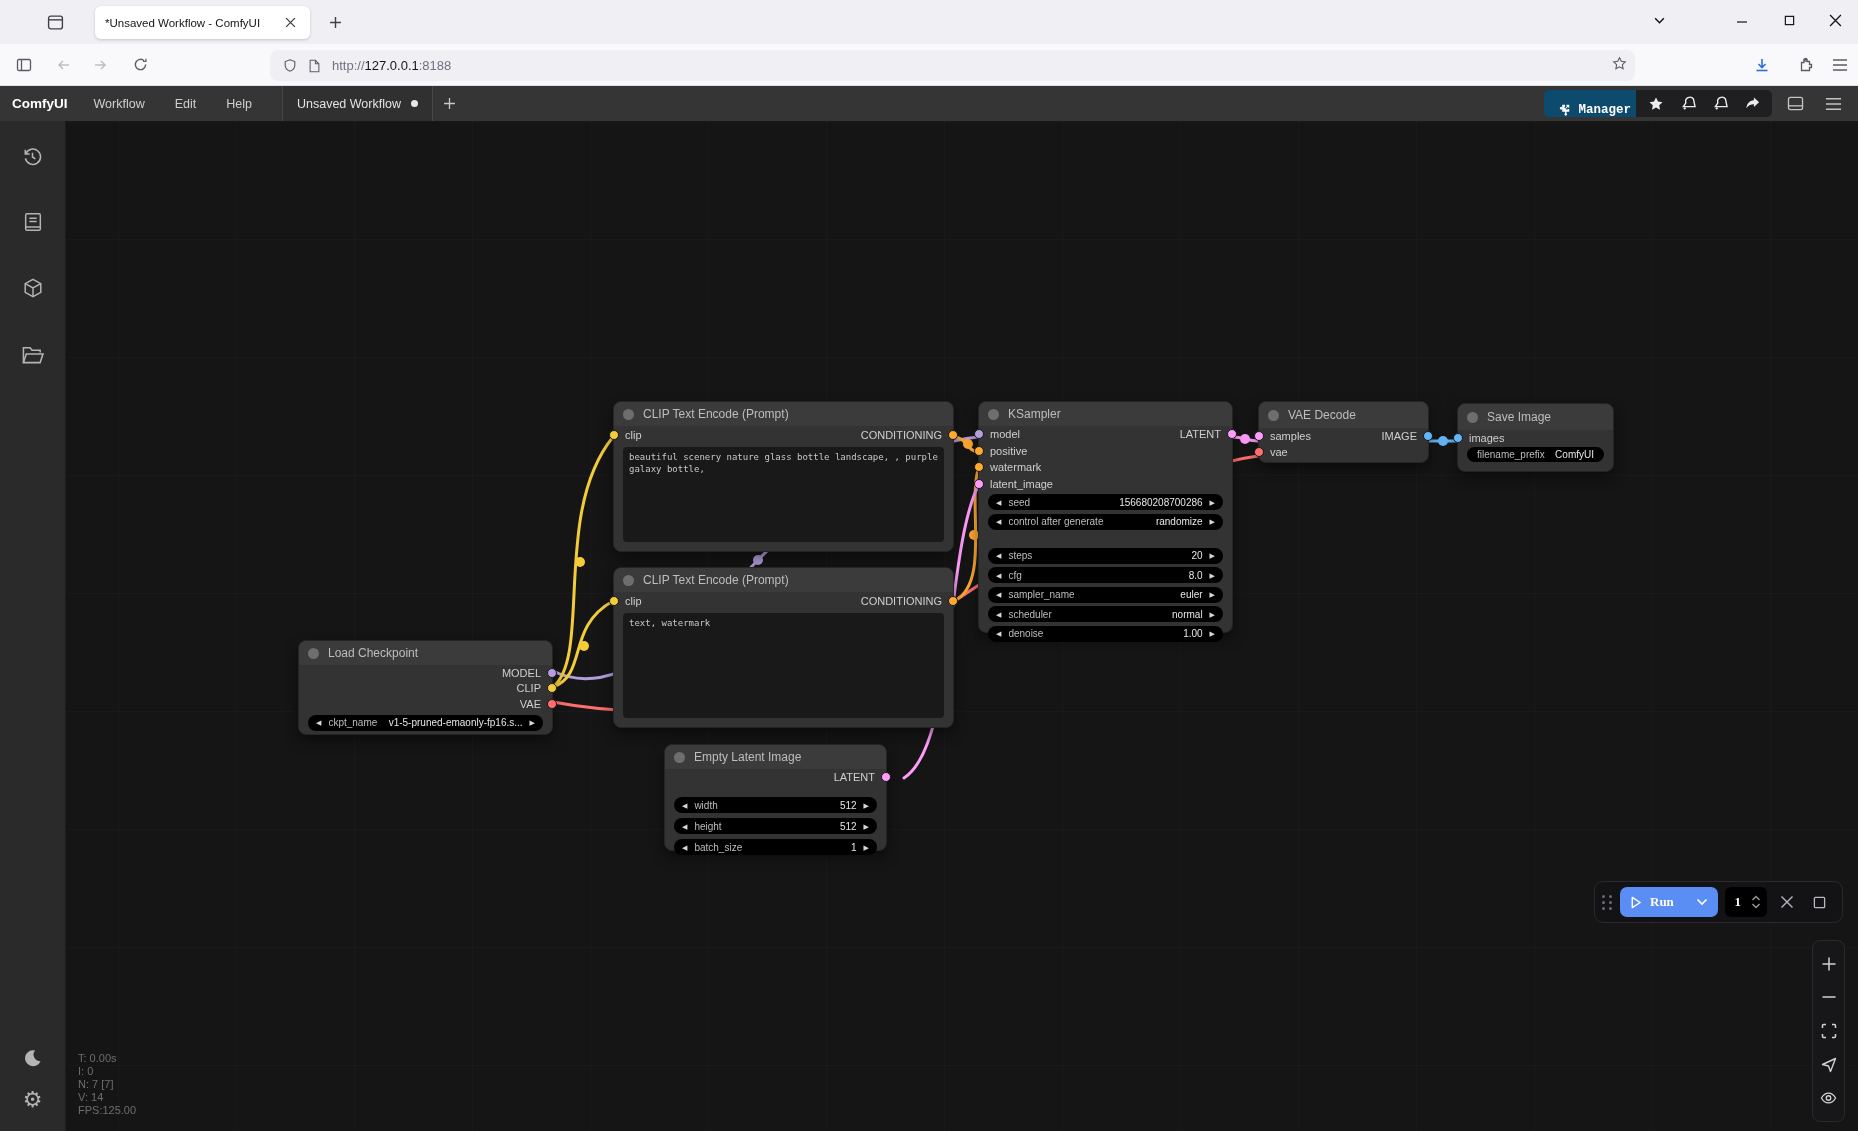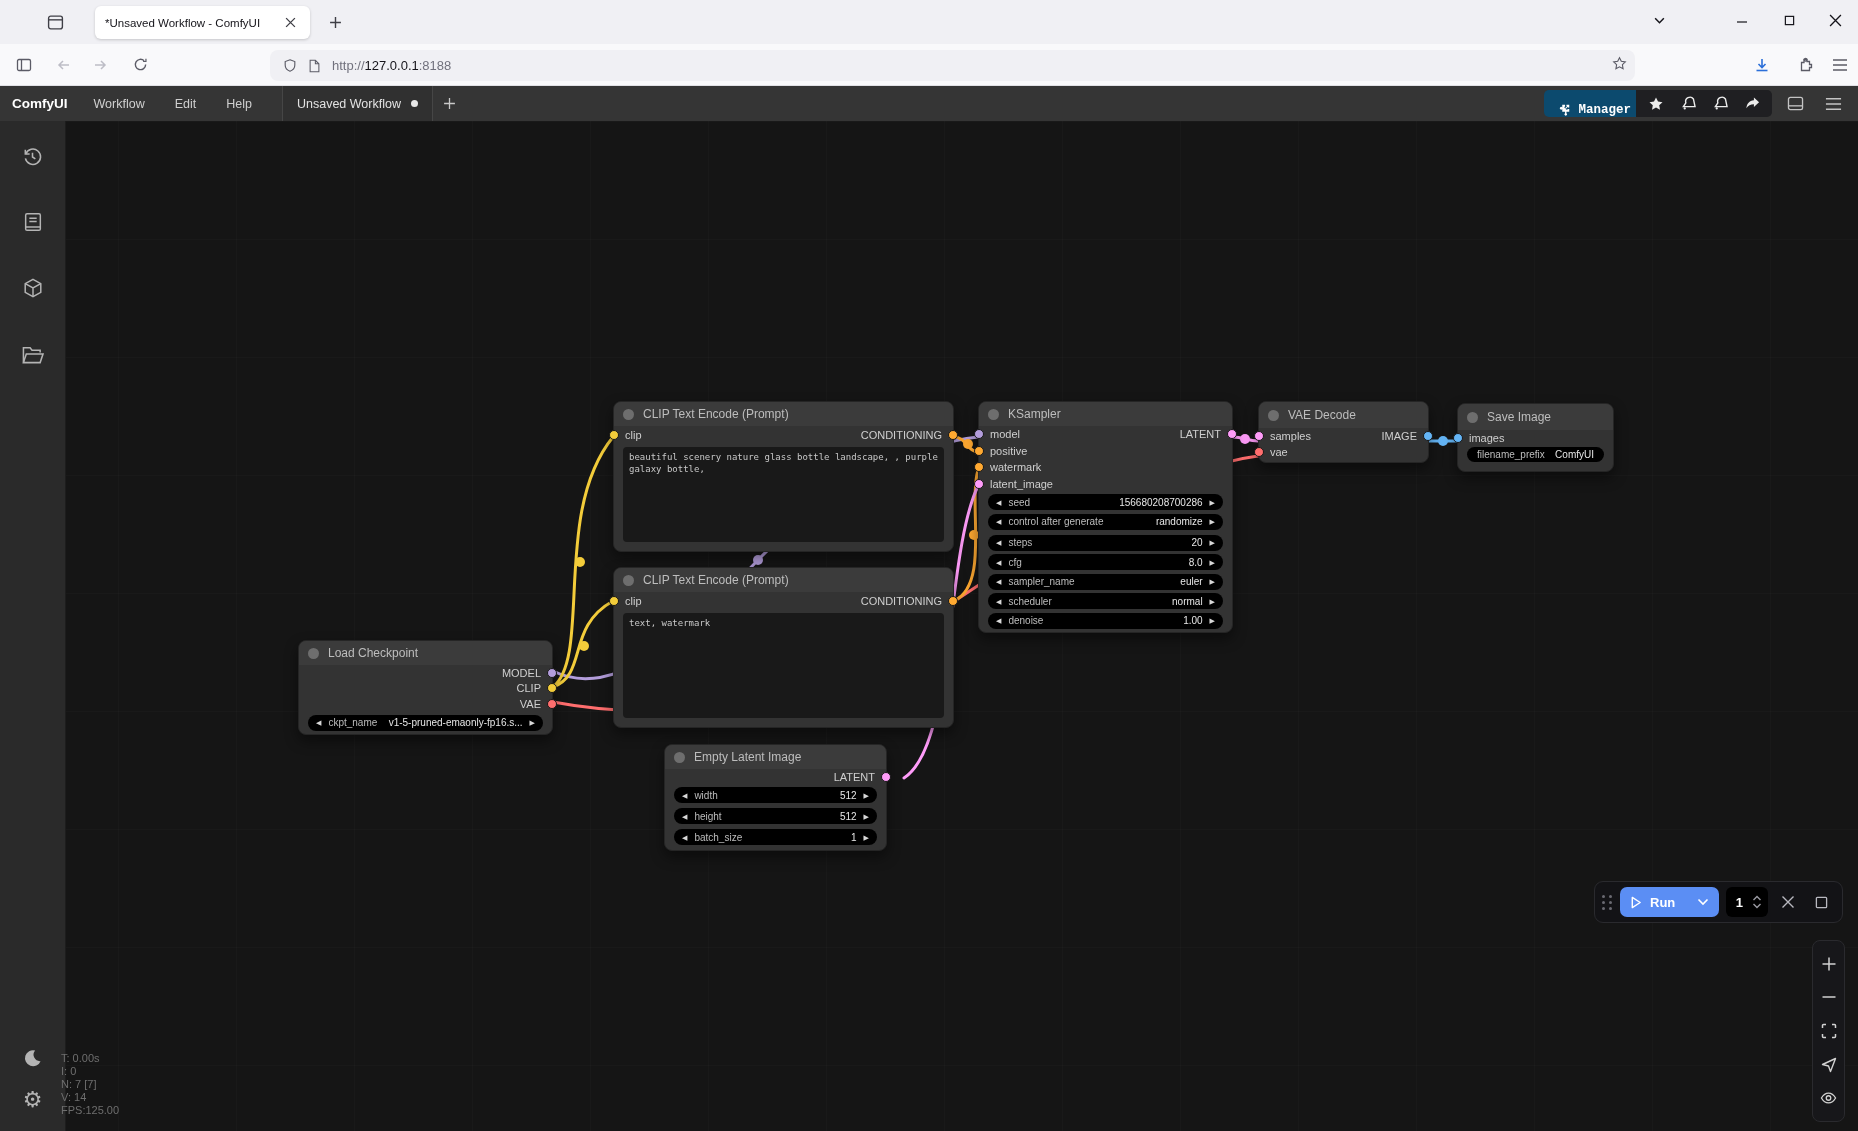--- a/index.html
+++ b/index.html
@@ -67,23 +67,23 @@
   .c-cond{background:#FFA931;} .c-latent{background:#FF9CF9;} .c-image{background:#64B5F6;}
   .widget{position:relative;display:flex;align-items:center;background:#000000;border-radius:9px;height:16px;
           margin:0 9px;padding:0 8px;font-size:10px;color:#bdbdbd;}
   .widget .arr{font-size:7px;color:#d8d8d8;line-height:1;}
   .widget .wname{margin-left:7px;}
   .widget .wval{margin-left:auto;margin-right:7px;color:#e6e6e6;}
   .n-text{background:#191919;border-radius:4px;margin:3px 9px;padding:4px 6px;
           font-family:"DejaVu Sans Mono",monospace;font-size:9px;line-height:1.35;color:#c8c8c8;overflow:hidden;}
 
   
-  .stats{position:absolute;left:61px;top:931px;font-size:11px;line-height:13px;color:#6e6e6e;}
+  .stats{position:absolute;left:78px;top:931px;font-size:11px;line-height:13px;color:#6e6e6e;}
   .runpanel{position:absolute;left:1594px;top:760px;width:249px;height:42px;background:#131316;border:1px solid #2a2a2e;
-            border-radius:9px;display:flex;align-items:center;padding:0 7px;gap:7px;}
+            border-radius:9px;display:flex;align-items:center;padding:0 7px;gap:7px;font-family:Liberation Serif, serif;}
   .grip{display:grid;grid-template-columns:repeat(2,4px);grid-gap:3px;}
   .grip i{width:3px;height:3px;border-radius:50%;background:#6a6a72;}
   .run-btn{display:flex;align-items:center;gap:8px;background:#5b8ef4;color:#fff;height:30px;border-radius:7px;padding:0 10px;}
   .run-label{font-size:13px;font-weight:bold;}
   .count-box{display:flex;align-items:center;background:#000;height:30px;border-radius:6px;padding:0 6px;gap:6px;}
   .count-val{color:#fff;font-size:13px;font-weight:bold;min-width:14px;text-align:center;}
   .steppers{display:flex;flex-direction:column;color:#9a9aa2;}
   .rp-ico{width:26px;height:26px;display:flex;align-items:center;justify-content:center;color:#b9b9c0;}
   .zoombar{position:absolute;left:1812px;top:819px;width:33px;height:182px;background:#17171a;border:1px solid #2a2a2e;
            border-radius:8px;display:flex;flex-direction:column;align-items:center;justify-content:space-around;padding:6px 0;}
@@ -399,21 +399,21 @@
           <span class="wname">seed</span>
           <span class="wval">156680208700286</span>
           <span class="arr">▶</span>
       </div>
       <div class="widget" style="margin-top:3.5px">
         <span class="arr">◀</span>
           <span class="wname">control after generate</span>
           <span class="wval">randomize</span>
           <span class="arr">▶</span>
       </div>
-      <div class="widget" style="margin-top:5px">
+      <div class="widget" style="margin-top:18px">
         <span class="arr">◀</span>
           <span class="wname">steps</span>
           <span class="wval">20</span>
           <span class="arr">▶</span>
       </div>
       <div class="widget" style="margin-top:3.5px">
         <span class="arr">◀</span>
           <span class="wname">cfg</span>
           <span class="wval">8.0</span>
           <span class="arr">▶</span>
@@ -440,21 +440,21 @@
 
     <div class="node" style="left:664px;top:623px;width:223px;height:107px">
       <div class="n-title" style="height:24px">
         <span class="c-dot"></span>
         <span>Empty Latent Image</span>
       </div>
       <div class="slot-row" style="height:16px">
         <span class="out">LATENT</span>
         <span class="n-dot out c-latent"></span>
       </div>
-      <div class="widget" style="margin-top:2px">
+      <div class="widget" style="margin-top:12px">
         <span class="arr">◀</span>
           <span class="wname">width</span>
           <span class="wval">512</span>
           <span class="arr">▶</span>
       </div>
       <div class="widget" style="margin-top:5px">
         <span class="arr">◀</span>
           <span class="wname">height</span>
           <span class="wval">512</span>
           <span class="arr">▶</span>

